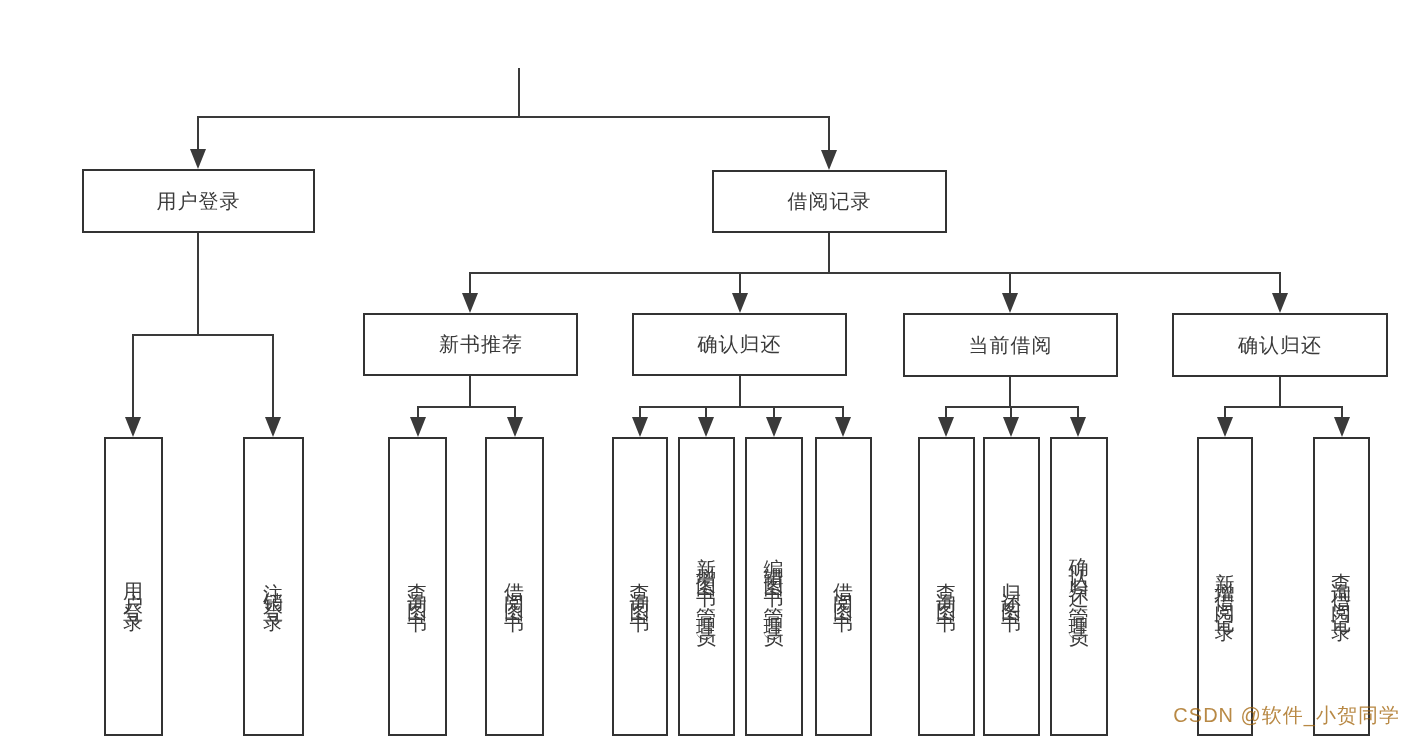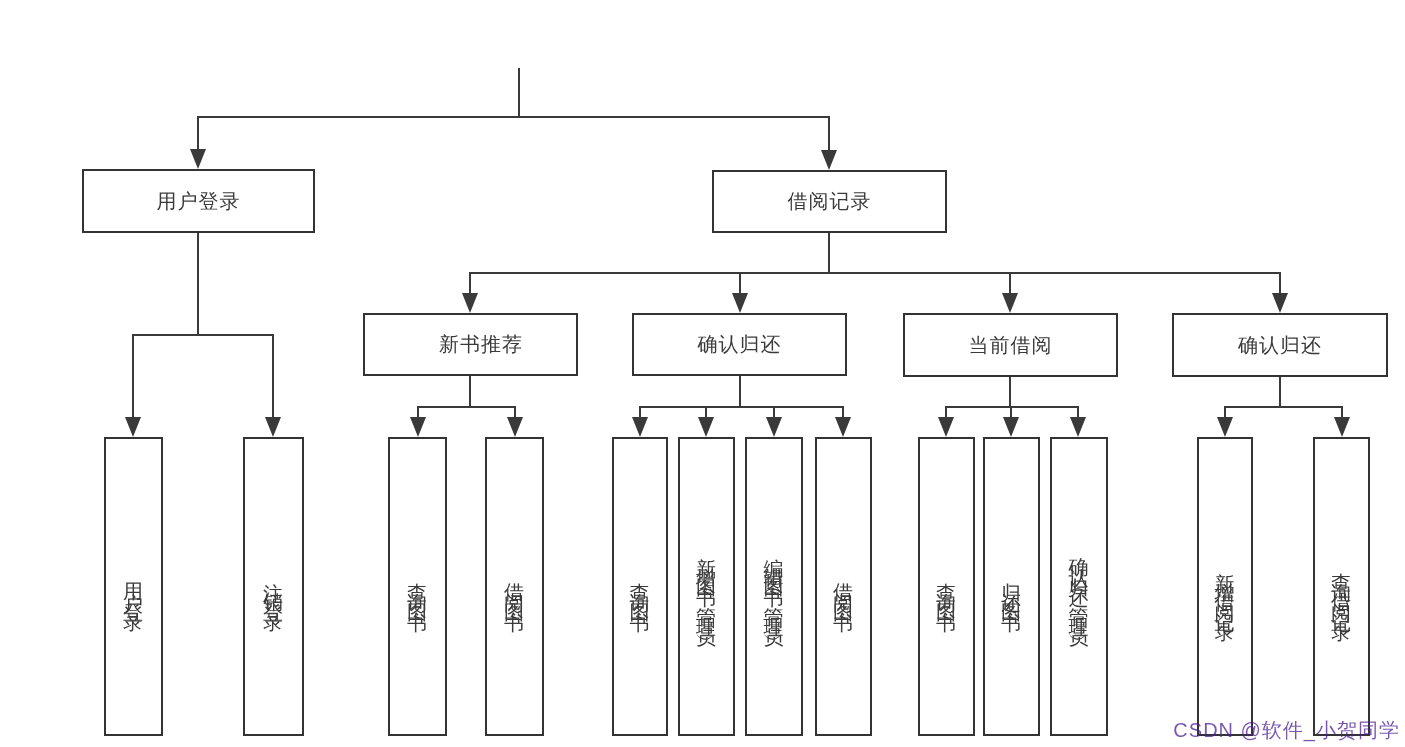--- a/index.html
+++ b/index.html
@@ -41,23 +41,23 @@
     position: absolute;
     width: 0; height: 0;
     border-style: solid;
     border-width: 20px 8px 0 8px;
     border-color: #3a3a3a transparent transparent transparent;
     z-index: 1;
   }
   .wm {
     position: absolute;
     right: 5px;
-    bottom: 3px;
+    bottom: 18px;
     font-size: 20px;
-    color: #4c1d95;
+    color: #a16207;
     opacity: 0.75;
     z-index: 6;
     letter-spacing: 1px;
     white-space: nowrap;
   }
 </style>
 </head>
 <body>
 
 <div class="canvas">

